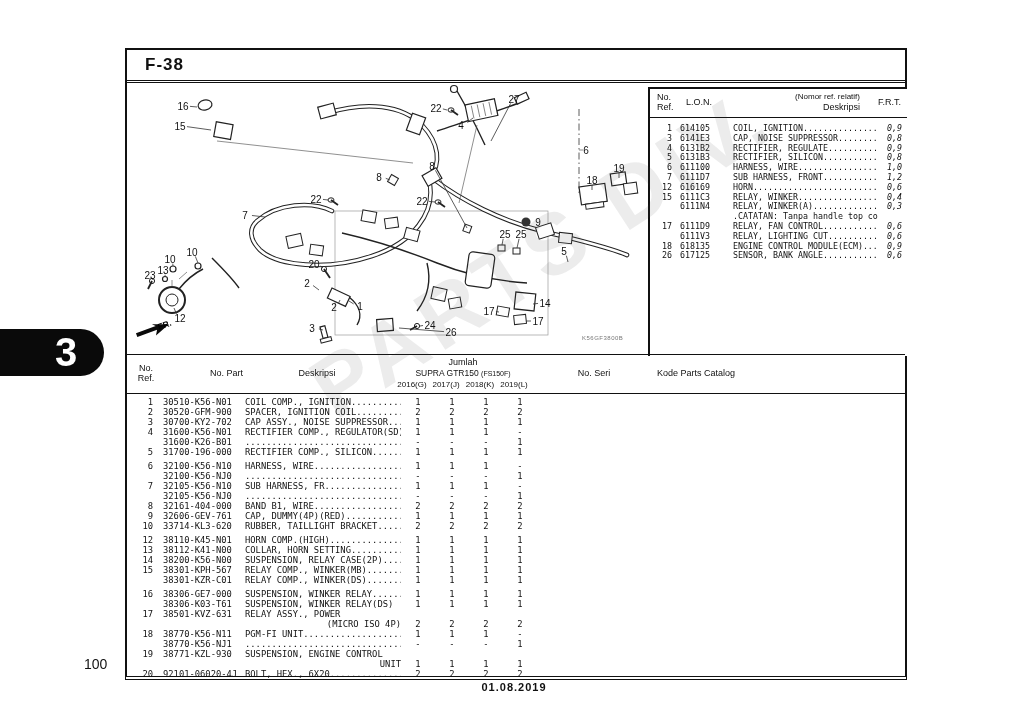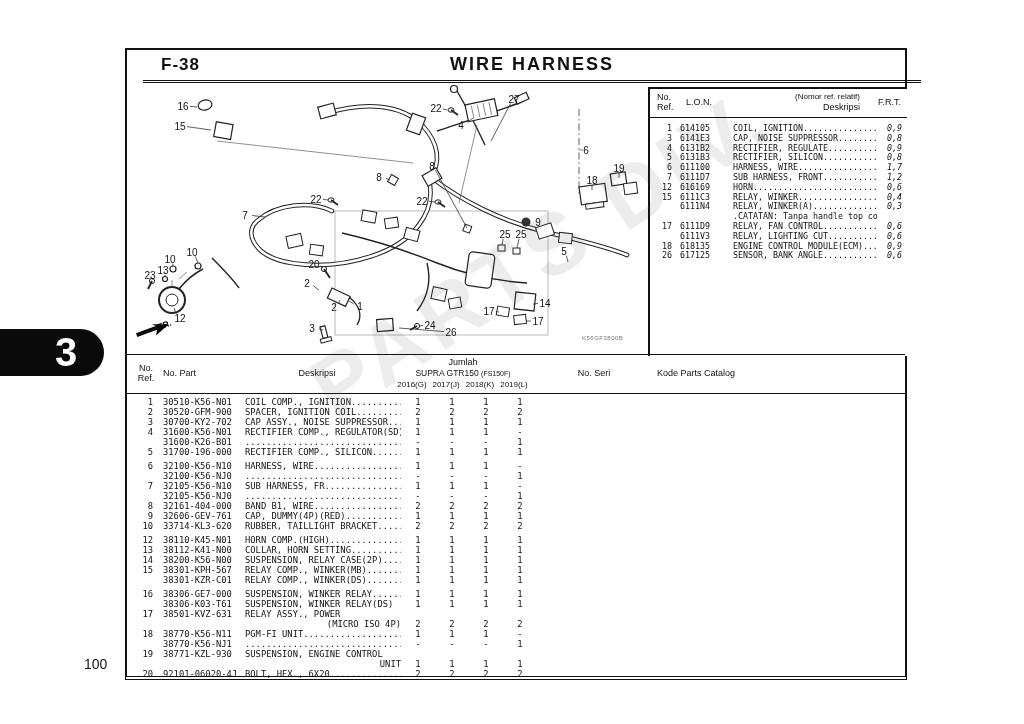--- a/index.html
+++ b/index.html
@@ -3,21 +3,21 @@
 <meta charset="utf-8">
 <style>
   html,body { margin:0; padding:0; background:#f4f4f2; }
   .page { position:relative; width:1024px; height:724px; background:#ffffff;
           font-family:"Liberation Sans", sans-serif; color:#111; overflow:hidden; }
 
   
   .frame { position:absolute; left:125px; top:48px; width:778px; height:626px;
            border:2px solid #111; border-bottom:4px double #111; background:#fff; }
 
-  .titlebar { position:absolute; left:16px; top:0; width:100%; height:30px; border-bottom:3px double #111; }
+  .titlebar { position:absolute; left:0; top:0; width:100%; height:30px; border-bottom:3px double #111; }
   .fcode  { position:absolute; left:18px; top:5px; font-size:17px; font-weight:bold; letter-spacing:1px; }
   .ptitle { position:absolute; left:0; top:4px; width:100%; text-align:center;
             font-size:18px; font-weight:bold; letter-spacing:2px; }
 
   
   .diagram { position:absolute; left:0; top:33px; width:521px; height:271px; }
   .diagram svg { position:absolute; left:0; top:0; }
   .diagcode { position:absolute; left:455px; top:252px; font-size:6px; color:#777; letter-spacing:0.5px; }
   .watermark { position:absolute; left:150px; top:120px; z-index:6; pointer-events:none;
                font-size:86px; font-weight:bold; letter-spacing:6px; white-space:nowrap;
@@ -53,21 +53,21 @@
   .rr-desc { flex:1; display:flex; overflow:hidden; margin-left:13px; }
   .rr-desc .t { flex:none; }
   .rr-desc .fill { flex:1; overflow:hidden; }
   .rr-desc .fill::after { content:"................................................................"; }
   .rr-frt  { width:24px; text-align:right; flex:none;font-style:italic; }
 
   
   .parts-head { position:absolute; left:0; top:304px; width:100%; height:38px;
                 border-top:1.5px solid #111; border-bottom:1.5px solid #111; font-size:9px; }
   .ph-ref  { position:absolute; left:2px;  top:8px;  width:34px;  text-align:center; line-height:10px; }
-  .ph-part { position:absolute; left:36px; top:13px; width:80px;  text-align:left; }
+  .ph-part { position:absolute; left:36px; top:13px; width:80px;  text-align:right; }
   .ph-desc { position:absolute; left:112px;top:13px; width:156px; text-align:center; }
   .ph-jml  { position:absolute; left:268px;top:2px;  width:136px; text-align:center; line-height:11px; }
   .ph-jml .model { font-size:8.5px; }
   .ph-jml .model .sub { font-size:7px; }
   .ph-years { display:flex; }
   .ph-years span { width:34px; text-align:center; font-size:8px; flex:none; }
   .ph-seri { position:absolute; left:404px;top:13px; width:126px; text-align:center; }
   .ph-kode { position:absolute; left:530px;top:13px; width:246px; text-align:left; }
 
   .parts-body { position:absolute; left:0; top:343px; width:100%; height:283px;
@@ -101,21 +101,20 @@
   <div class="tab3">
     <span>3</span>
   </div>
 
   <div class="pagenum">100</div>
 
   <div class="frame">
 
     <div class="titlebar">
       <span class="fcode">F-38</span>
-      <span class="ptitle">WIRE HARNESS</span>
     </div>
 
     <div class="diagram">
       <svg width="521" height="271" viewBox="0 0 521 271">
 
         <rect class="insetbox" x="208" y="128" width="213" height="124"></rect>
 
         <path class="dashdot" d="M452,26 L452,112"></path>
         <path class="h-hair" d="M452,67 L456,67"></path>
 
@@ -328,21 +327,21 @@
           <div class="small">(Nomor ref. relatif)</div>
           <div>Deskripsi</div>
         </div>
         <div class="rh-frt">F.R.T.</div>
       </div>
       <div class="ref-rows" id="ref-rows">
           <div class="ref-row"><span class="rr-ref">1</span><span class="rr-lon">614105</span><span class="rr-desc"><span class="t">COIL, IGNITION</span><span class="fill"></span></span><span class="rr-frt">0,9</span></div>
           <div class="ref-row"><span class="rr-ref">3</span><span class="rr-lon">6141E3</span><span class="rr-desc"><span class="t">CAP, NOISE SUPPRESSOR</span><span class="fill"></span></span><span class="rr-frt">0,8</span></div>
           <div class="ref-row"><span class="rr-ref">4</span><span class="rr-lon">6131B2</span><span class="rr-desc"><span class="t">RECTIFIER, REGULATE</span><span class="fill"></span></span><span class="rr-frt">0,9</span></div>
           <div class="ref-row"><span class="rr-ref">5</span><span class="rr-lon">6131B3</span><span class="rr-desc"><span class="t">RECTIFIER, SILICON</span><span class="fill"></span></span><span class="rr-frt">0,8</span></div>
-          <div class="ref-row"><span class="rr-ref">6</span><span class="rr-lon">611100</span><span class="rr-desc"><span class="t">HARNESS, WIRE</span><span class="fill"></span></span><span class="rr-frt">1,7</span></div>
+          <div class="ref-row"><span class="rr-ref">6</span><span class="rr-lon">611100</span><span class="rr-desc"><span class="t">HARNESS, WIRE</span><span class="fill"></span></span><span class="rr-frt">1,0</span></div>
           <div class="ref-row"><span class="rr-ref">7</span><span class="rr-lon">6111D7</span><span class="rr-desc"><span class="t">SUB HARNESS, FRONT</span><span class="fill"></span></span><span class="rr-frt">1,2</span></div>
           <div class="ref-row"><span class="rr-ref">12</span><span class="rr-lon">616169</span><span class="rr-desc"><span class="t">HORN</span><span class="fill"></span></span><span class="rr-frt">0,6</span></div>
           <div class="ref-row"><span class="rr-ref">15</span><span class="rr-lon">6111C3</span><span class="rr-desc"><span class="t">RELAY, WINKER</span><span class="fill"></span></span><span class="rr-frt">0,4</span></div>
           <div class="ref-row"><span class="rr-ref"></span><span class="rr-lon">6111N4</span><span class="rr-desc"><span class="t">RELAY, WINKER(A)</span><span class="fill"></span></span><span class="rr-frt">0,3</span></div>
           <div class="ref-row"><span class="rr-ref"></span><span class="rr-lon"></span><span class="rr-desc"><span class="t">.CATATAN: Tanpa handle top cover</span></span><span class="rr-frt"></span></div>
           <div class="ref-row"><span class="rr-ref">17</span><span class="rr-lon">6111D9</span><span class="rr-desc"><span class="t">RELAY, FAN CONTROL</span><span class="fill"></span></span><span class="rr-frt">0,6</span></div>
           <div class="ref-row"><span class="rr-ref"></span><span class="rr-lon">6111V3</span><span class="rr-desc"><span class="t">RELAY, LIGHTING CUT</span><span class="fill"></span></span><span class="rr-frt">0,6</span></div>
           <div class="ref-row"><span class="rr-ref">18</span><span class="rr-lon">618135</span><span class="rr-desc"><span class="t">ENGINE CONTROL MODULE(ECM)</span><span class="fill"></span></span><span class="rr-frt">0,9</span></div>
           <div class="ref-row"><span class="rr-ref">26</span><span class="rr-lon">617125</span><span class="rr-desc"><span class="t">SENSOR, BANK ANGLE</span><span class="fill"></span></span><span class="rr-frt">0,6</span></div>
         </div>
@@ -393,14 +392,15 @@
         <div class="p-row"><span class="pr-ref"></span><span class="pr-part"></span><span class="pr-desc right"><span class="t">(MICRO ISO 4P)</span></span><span class="pr-q">2</span><span class="pr-q">2</span><span class="pr-q">2</span><span class="pr-q">2</span></div>
         <div class="p-row"><span class="pr-ref">18</span><span class="pr-part">38770-K56-N11</span><span class="pr-desc"><span class="t">PGM-FI UNIT</span><span class="fill"></span></span><span class="pr-q">1</span><span class="pr-q">1</span><span class="pr-q">1</span><span class="pr-q">-</span></div>
         <div class="p-row"><span class="pr-ref"></span><span class="pr-part">38770-K56-NJ1</span><span class="pr-desc"><span class="t"></span><span class="fill"></span></span><span class="pr-q">-</span><span class="pr-q">-</span><span class="pr-q">-</span><span class="pr-q">1</span></div>
         <div class="p-row"><span class="pr-ref">19</span><span class="pr-part">38771-KZL-930</span><span class="pr-desc"><span class="t">SUSPENSION, ENGINE CONTROL</span></span><span class="pr-q"></span><span class="pr-q"></span><span class="pr-q"></span><span class="pr-q"></span></div>
         <div class="p-row"><span class="pr-ref"></span><span class="pr-part"></span><span class="pr-desc right"><span class="t">UNIT</span></span><span class="pr-q">1</span><span class="pr-q">1</span><span class="pr-q">1</span><span class="pr-q">1</span></div>
         <div class="p-row"><span class="pr-ref">20</span><span class="pr-part">92101-06020-4J</span><span class="pr-desc"><span class="t">BOLT, HEX., 6X20</span><span class="fill"></span></span><span class="pr-q">2</span><span class="pr-q">2</span><span class="pr-q">2</span><span class="pr-q">2</span></div>
       </div>
 
   </div>
 
+  <div class="datelbl">01.08.2019</div>
 
 </div>
 
 </body></html>

